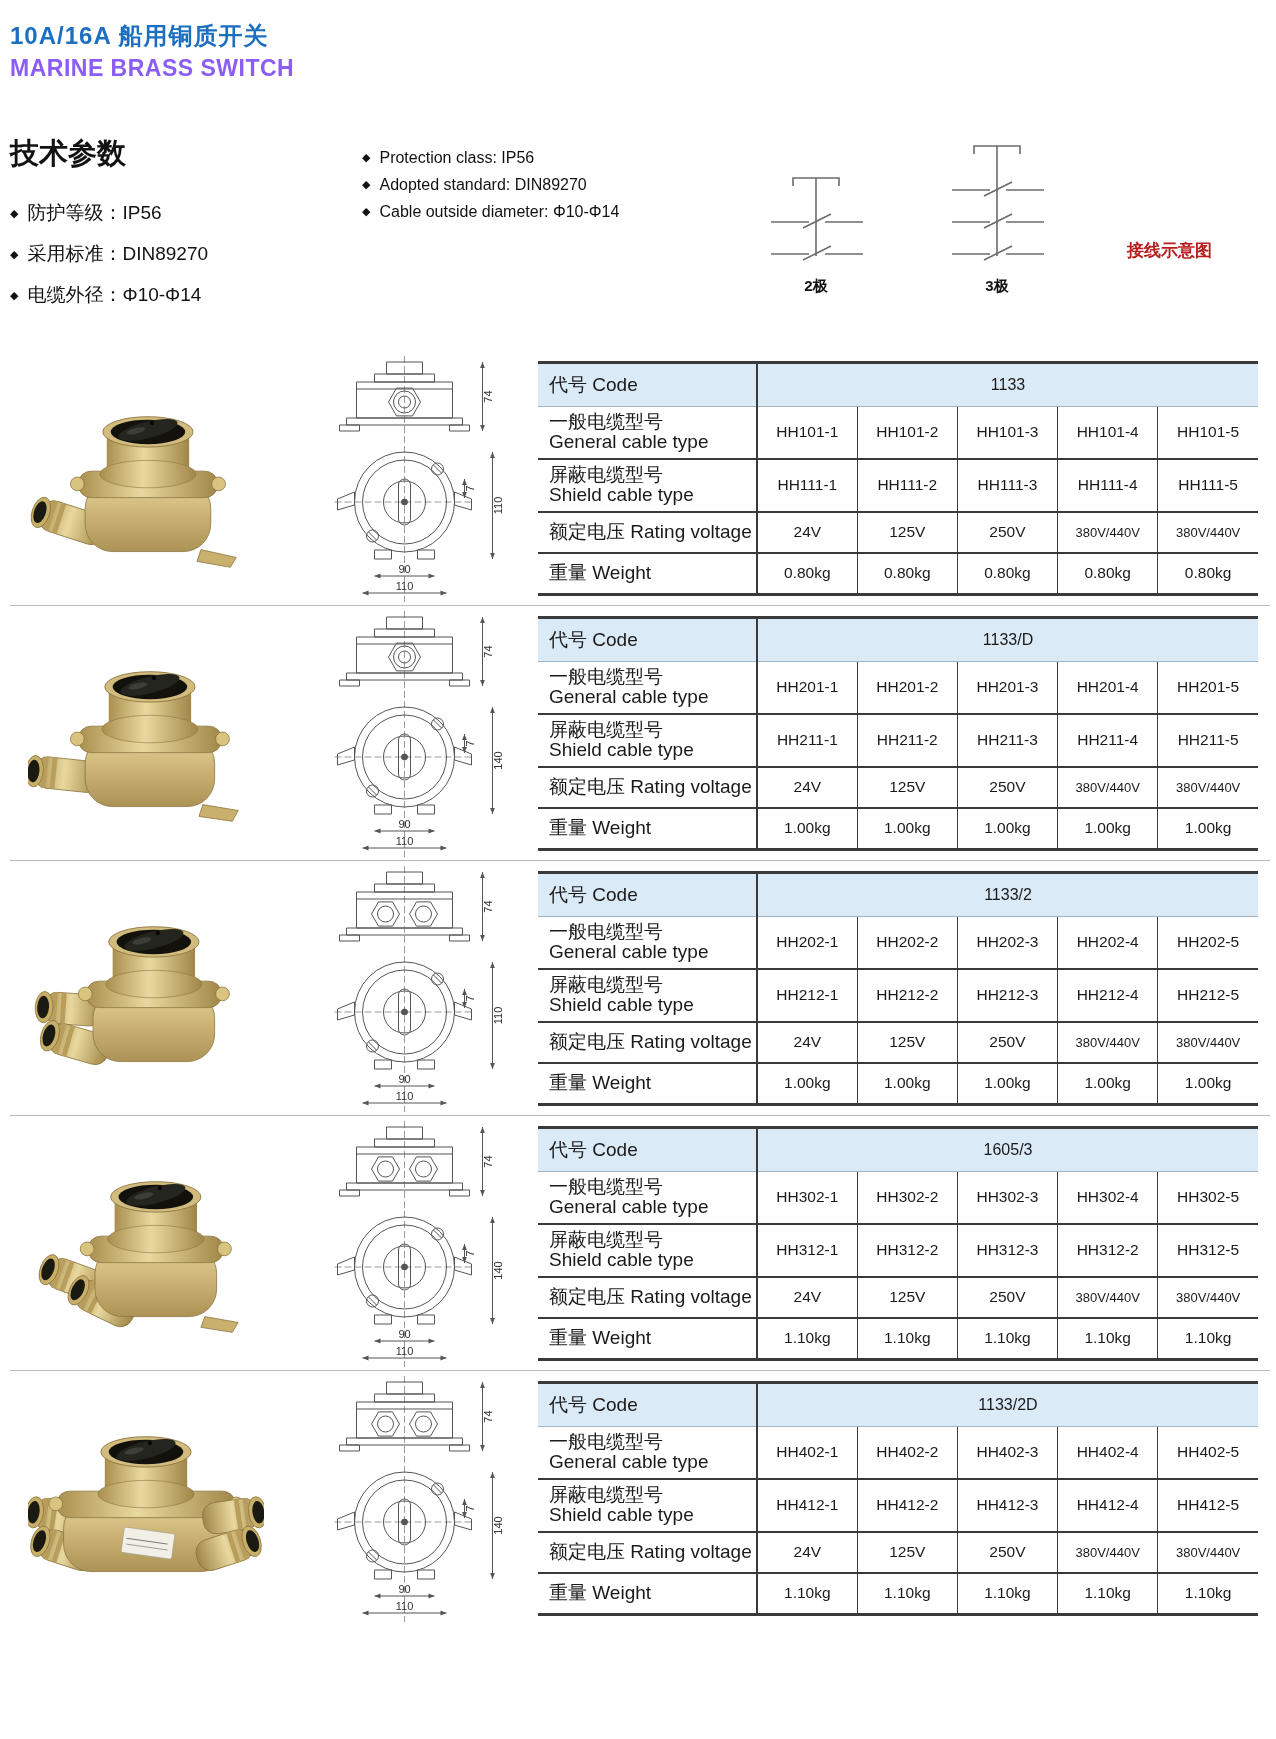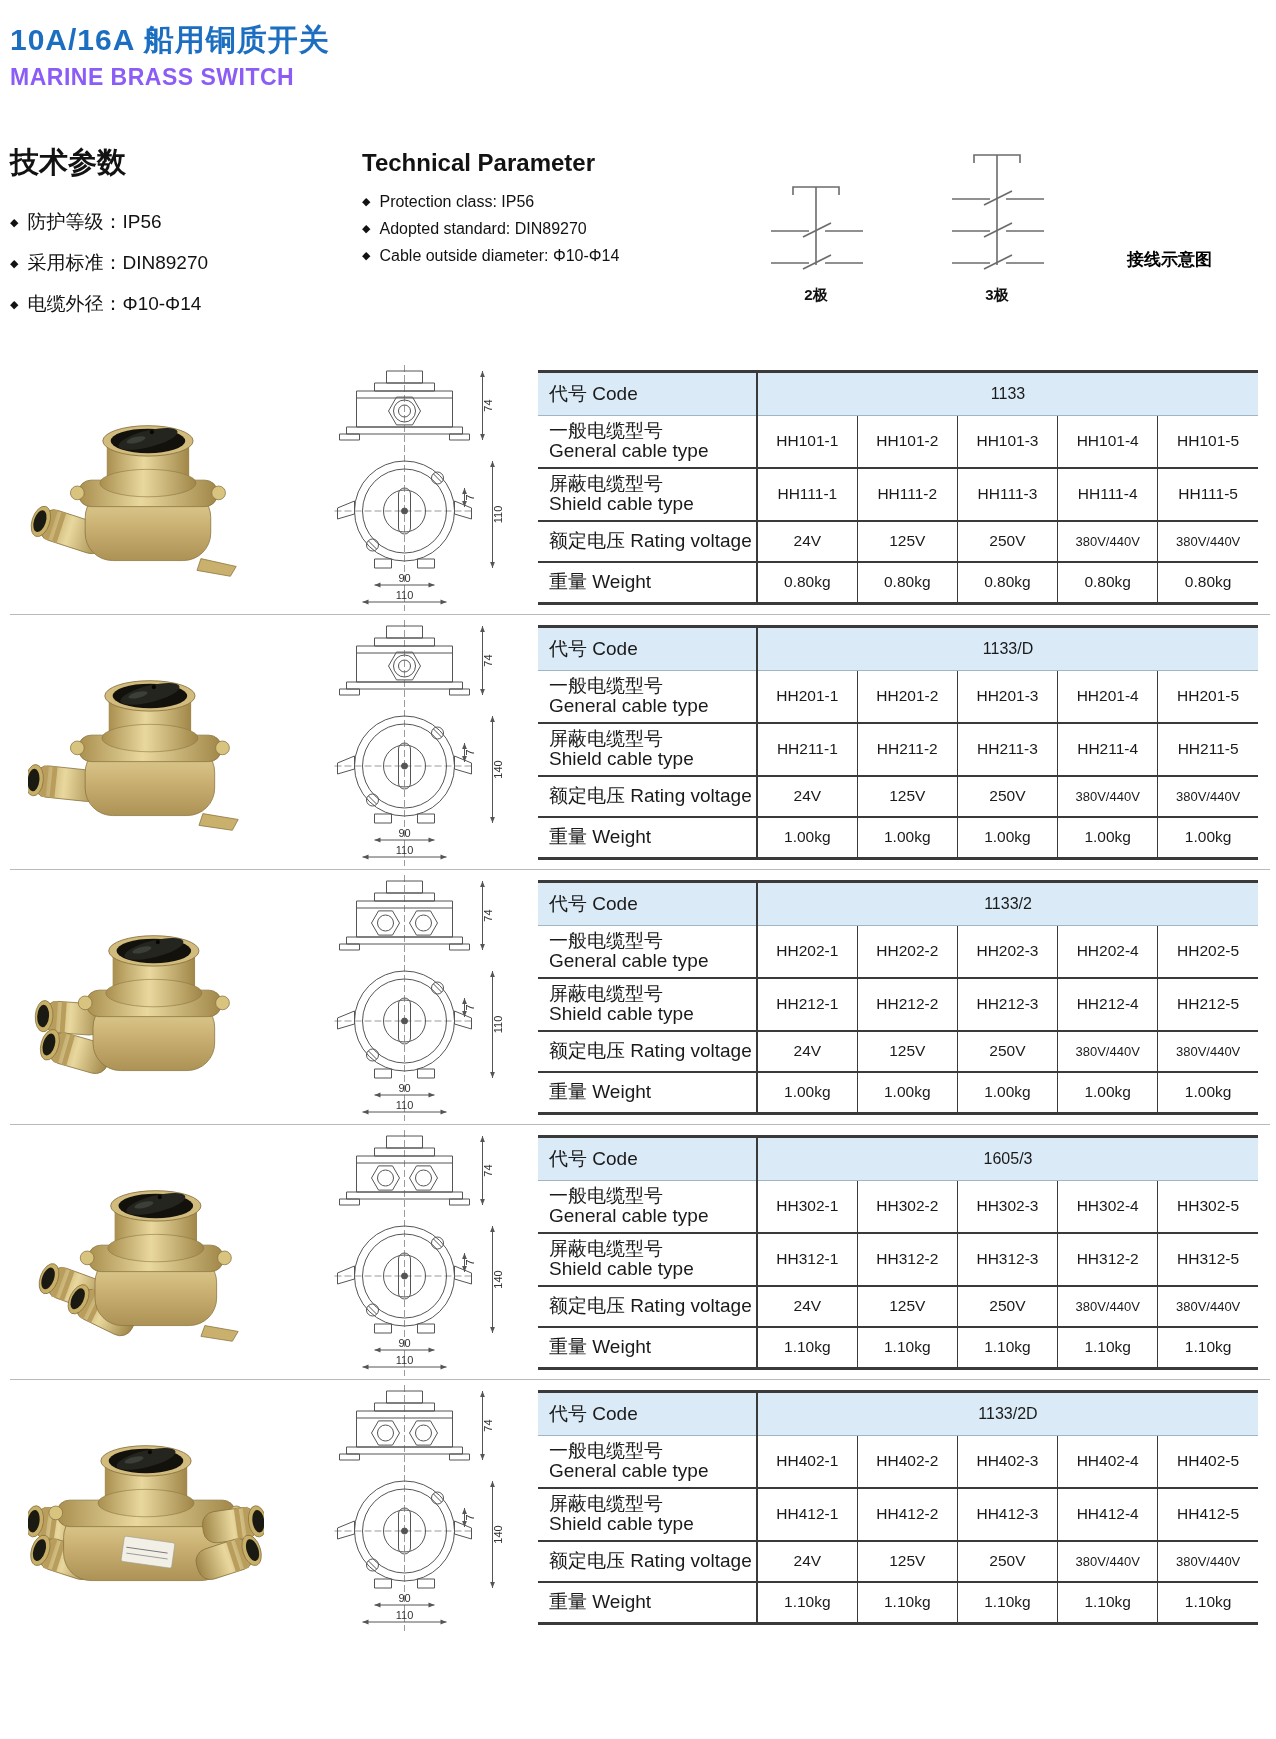--- a/index.html
+++ b/index.html
@@ -3,36 +3,36 @@
 <meta charset="utf-8">
 <style>
   html,body{margin:0;padding:0;background:#ffffff;}
   body{
     width:1276px;height:1739px;position:relative;overflow:hidden;
     font-family:"Liberation Sans","DejaVu Sans",sans-serif;color:#1d1d1d;
   }
   .page{padding:16px 6px 0 10px;}
 
   
-  .title-zh{font-size:30px;font-weight:bold;color:#1c6fc0;margin:4px 0 0 0;letter-spacing:1px;}
+  .title-zh{font-size:24px;font-weight:bold;color:#1c6fc0;margin:4px 0 0 0;letter-spacing:1px;}
   .title-en{font-size:23px;font-weight:bold;color:#8b5cf6;margin:3px 0 0 0;letter-spacing:0.5px;}
 
   .params-row{display:flex;margin-top:52px;align-items:flex-start;}
   .zh-col{width:352px;}
   .zh-col .h{font-size:29px;font-weight:bold;color:#121212;margin:0 0 26px 0;}
   .param-item{font-size:19px;color:#121212;margin:15px 0;}
   .en-col{width:356px;padding-top:6px;}
   .en-col .h{font-size:24px;font-weight:bold;color:#121212;margin:0 0 16px 0;}
   .param-item-en{font-size:16px;color:#121212;margin:9px 0;}
   .diamond{font-size:11px;vertical-align:2px;margin-right:9px;color:#121212;}
 
   .wiring{flex:1;display:flex;align-items:flex-end;justify-content:flex-start;gap:55px;padding:0 30px 4px 35px;}
   .pole-fig{text-align:center;}
   .pole-label{font-weight:bold;font-size:15px;color:#111;margin-top:11px;}
-  .wiring-caption{font-weight:bold;font-size:17px;color:#000000;margin:0 0 34px 12px;white-space:nowrap;font-family:Liberation Serif, serif;}
+  .wiring-caption{font-weight:bold;font-size:17px;color:#b91c1c;margin:0 0 34px 12px;white-space:nowrap;font-family:Liberation Serif, serif;}
   .pole-svg line, .pole-svg polyline{stroke:#6b6b6b;stroke-width:1.6;fill:none;}
 
   
   .sections{margin-top:30px;}
   .section-row{display:flex;height:250px;align-items:center;}
   .photo-box{width:272px;display:flex;justify-content:center;align-items:center;}
   .draw-box{width:250px;display:flex;justify-content:center;align-items:center;}
   .table-box{flex:1;padding:0 12px 0 6px;}
   .divider{height:1px;background:#b9b9b9;margin:2px 0;}
 
@@ -63,21 +63,20 @@
   <div class="title-en">MARINE BRASS SWITCH</div>
 
   <div class="params-row">
     <div class="zh-col">
       <div class="h">技术参数</div>
       <div class="param-item"><span class="diamond">◆</span><span>防护等级：IP56</span></div>
       <div class="param-item"><span class="diamond">◆</span><span>采用标准：DIN89270</span></div>
       <div class="param-item"><span class="diamond">◆</span><span>电缆外径：Φ10-Φ14</span></div>
     </div>
     <div class="en-col">
-      <div class="h">Technical Parameter</div>
       <div class="param-item-en"><span class="diamond">◆</span><span>Protection class: IP56</span></div>
       <div class="param-item-en"><span class="diamond">◆</span><span>Adopted standard: DIN89270</span></div>
       <div class="param-item-en"><span class="diamond">◆</span><span>Cable outside diameter: Φ10-Φ14</span></div>
     </div>
     <div class="wiring">
       <div class="pole-fig">
         <svg class="pole-svg" width="126" height="96" viewBox="0 0 126 96">
           <polyline points="40,20 40,12 86,12 86,20"></polyline>
           <line x1="63" y1="12" x2="63" y2="90"></line>
           <line x1="18" y1="56" x2="56" y2="56"></line>

